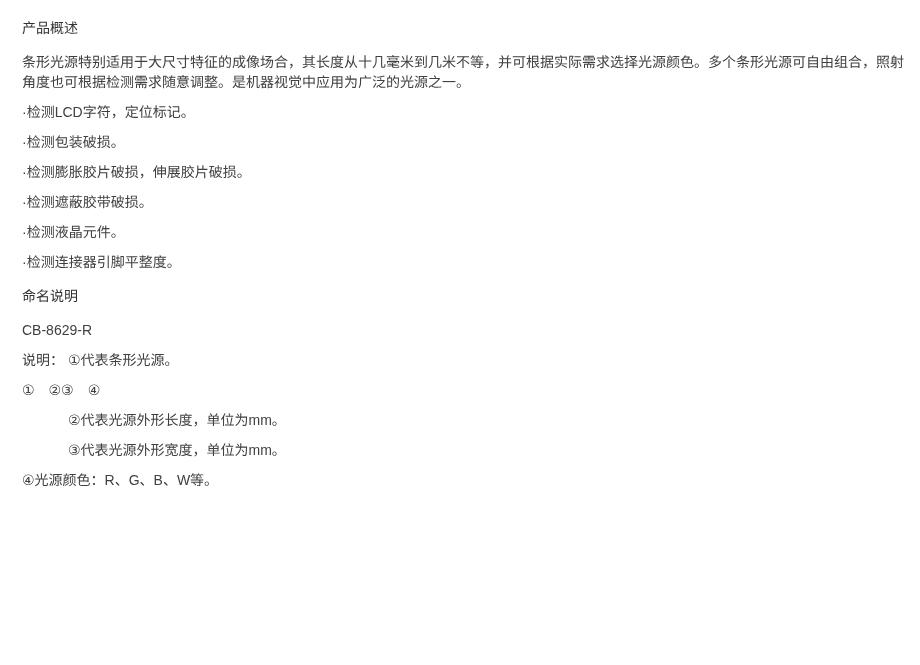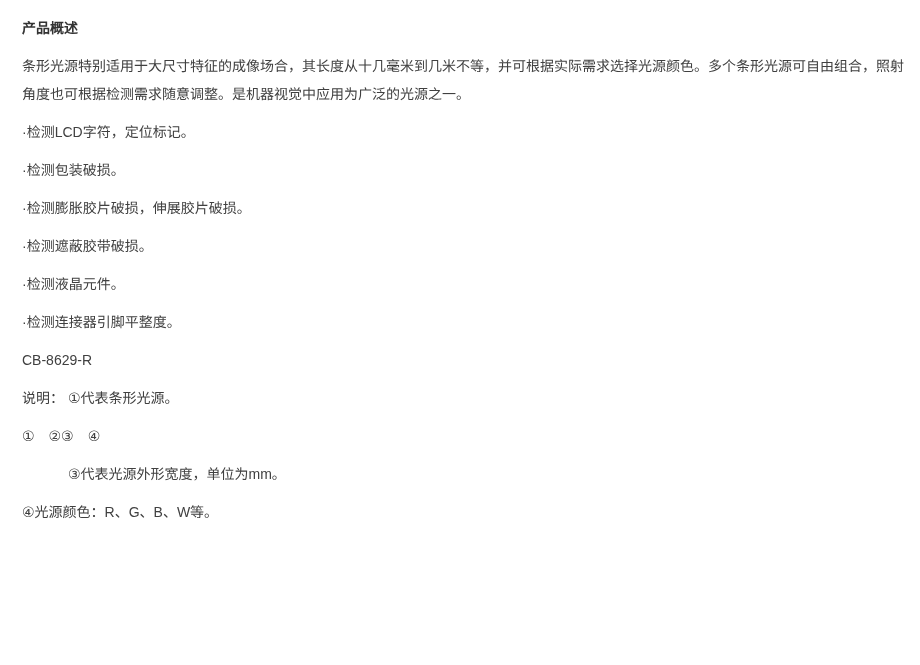--- a/index.html
+++ b/index.html
@@ -15,27 +15,27 @@
     font-size: 14px;
     color: #404040;
   }
   .doc {
     padding: 4px 10px 0 22px;
     max-width: 896px;
     box-sizing: content-box;
   }
   .doc h3 {
     font-size: 14px;
-    font-weight: bold;
+    font-weight: normal;
     color: #333333;
     line-height: 28px;
     margin: 10px 0;
   }
   .doc p {
-    line-height: 28px;
+    line-height: 20px;
     margin: 10px 0;
     color: #404040;
     letter-spacing: 0;
   }
   .doc p.indent {
     padding-left: 46px;
   }
 </style>
 </head>
 <body>
@@ -47,25 +47,27 @@
   <p>条形光源特别适用于大尺寸特征的成像场合，其长度从十几毫米到几米不等，并可根据实际需求选择光源颜色。多个条形光源可自由组合，照射角度也可根据检测需求随意调整。是机器视觉中应用为广泛的光源之一。</p>
 
 
   <p>·检测LCD字符，定位标记。</p>
   <p>·检测包装破损。</p>
   <p>·检测膨胀胶片破损，伸展胶片破损。</p>
   <p>·检测遮蔽胶带破损。</p>
   <p>·检测液晶元件。</p>
   <p>·检测连接器引脚平整度。</p>
 
+  <h3>命名说明</h3>
 
   <p>CB-8629-R</p>
 
   <p>说明： ①代表条形光源。</p>
 
   <p>①　②③　④</p>
 
+  <p class="indent">②代表光源外形长度，单位为mm。</p>
 
   <p class="indent">③代表光源外形宽度，单位为mm。</p>
 
   <p>④光源颜色：R、G、B、W等。</p>
 
 </div>
 
 </body></html>

